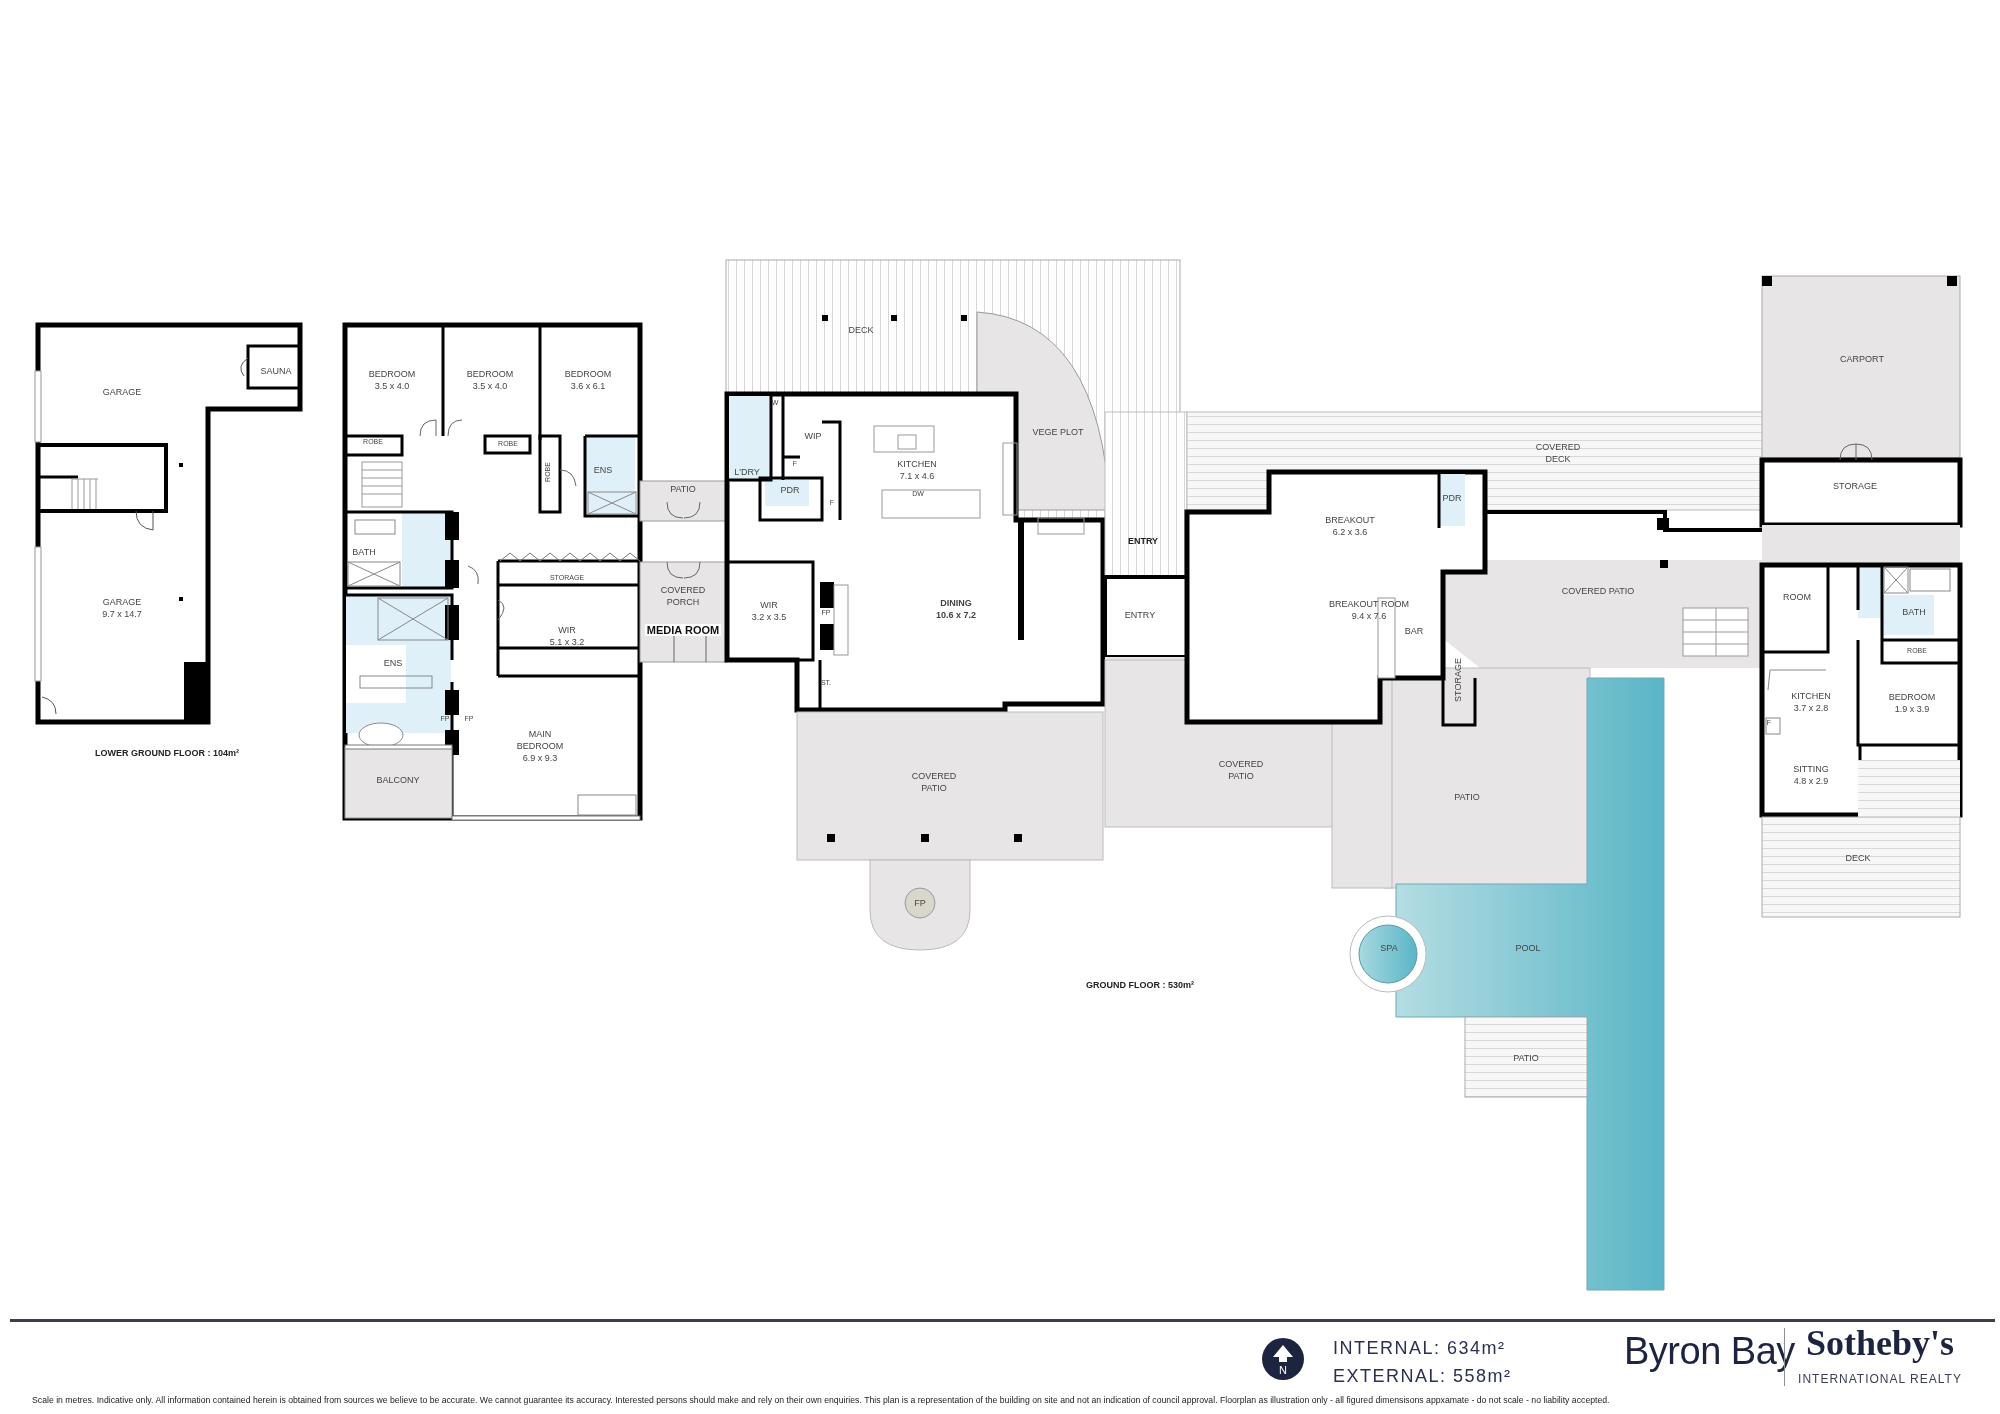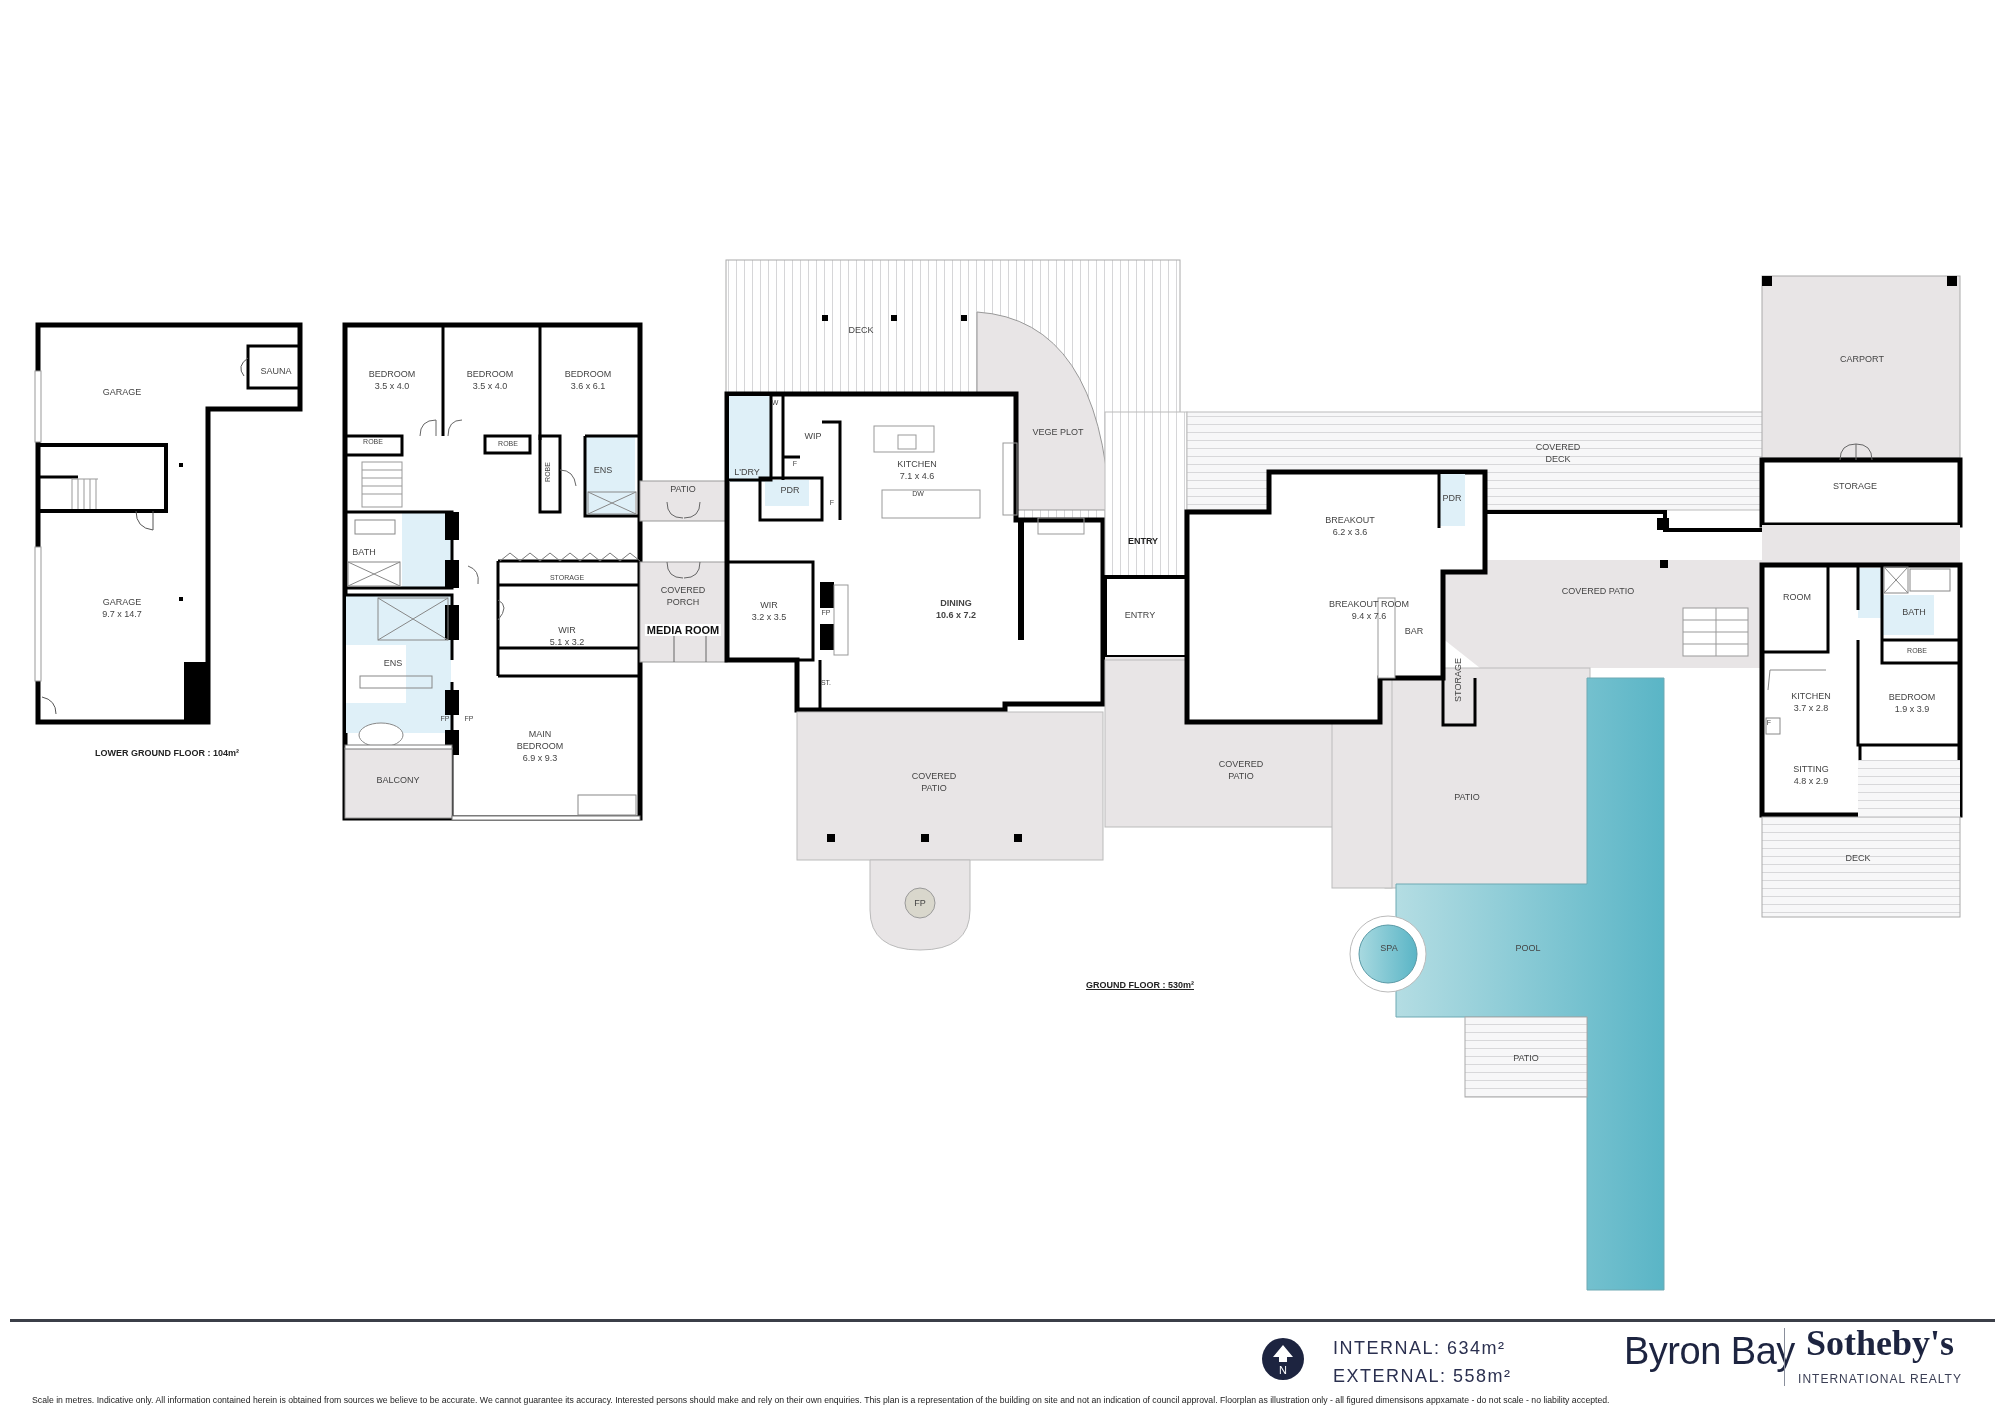--- a/index.html
+++ b/index.html
@@ -325,21 +325,21 @@
   <div class="lbl vert" style="left:1458px;top:680px;"><span>STORAGE</span></div>
   <div class="lbl" style="left:1558px;top:453px;">
       <span class="dim">COVERED</span>
       <span class="dim">DECK</span>
     </div>
   <div class="lbl" style="left:1598px;top:591px;"><span>COVERED PATIO</span></div>
   <div class="lbl" style="left:1467px;top:797px;"><span>PATIO</span></div>
   <div class="lbl" style="left:1389px;top:948px;"><span>SPA</span></div>
   <div class="lbl" style="left:1528px;top:948px;"><span>POOL</span></div>
   <div class="lbl" style="left:1526px;top:1058px;"><span>PATIO</span></div>
-  <div class="floor-title" style="left:1140px;top:985px;text-decoration:underline;">GROUND FLOOR : 530m²</div>
+  <div class="floor-title" style="left:1140px;top:985px;">GROUND FLOOR : 530m²</div>
 
   <div class="lbl" style="left:1862px;top:359px;"><span>CARPORT</span></div>
   <div class="lbl" style="left:1855px;top:486px;"><span>STORAGE</span></div>
   <div class="lbl" style="left:1797px;top:597px;"><span>ROOM</span></div>
   <div class="lbl" style="left:1914px;top:612px;"><span>BATH</span></div>
   <div class="lbl" style="left:1917px;top:651px;font-size:7px;"><span>ROBE</span></div>
   <div class="lbl" style="left:1811px;top:702px;"><span>KITCHEN</span><span class="dim">3.7 x 2.8</span></div>
   <div class="lbl" style="left:1769px;top:723px;font-size:7px;"><span>F</span></div>
   <div class="lbl" style="left:1912px;top:703px;"><span>BEDROOM</span><span class="dim">1.9 x 3.9</span></div>
   <div class="lbl" style="left:1811px;top:775px;"><span>SITTING</span><span class="dim">4.8 x 2.9</span></div>

